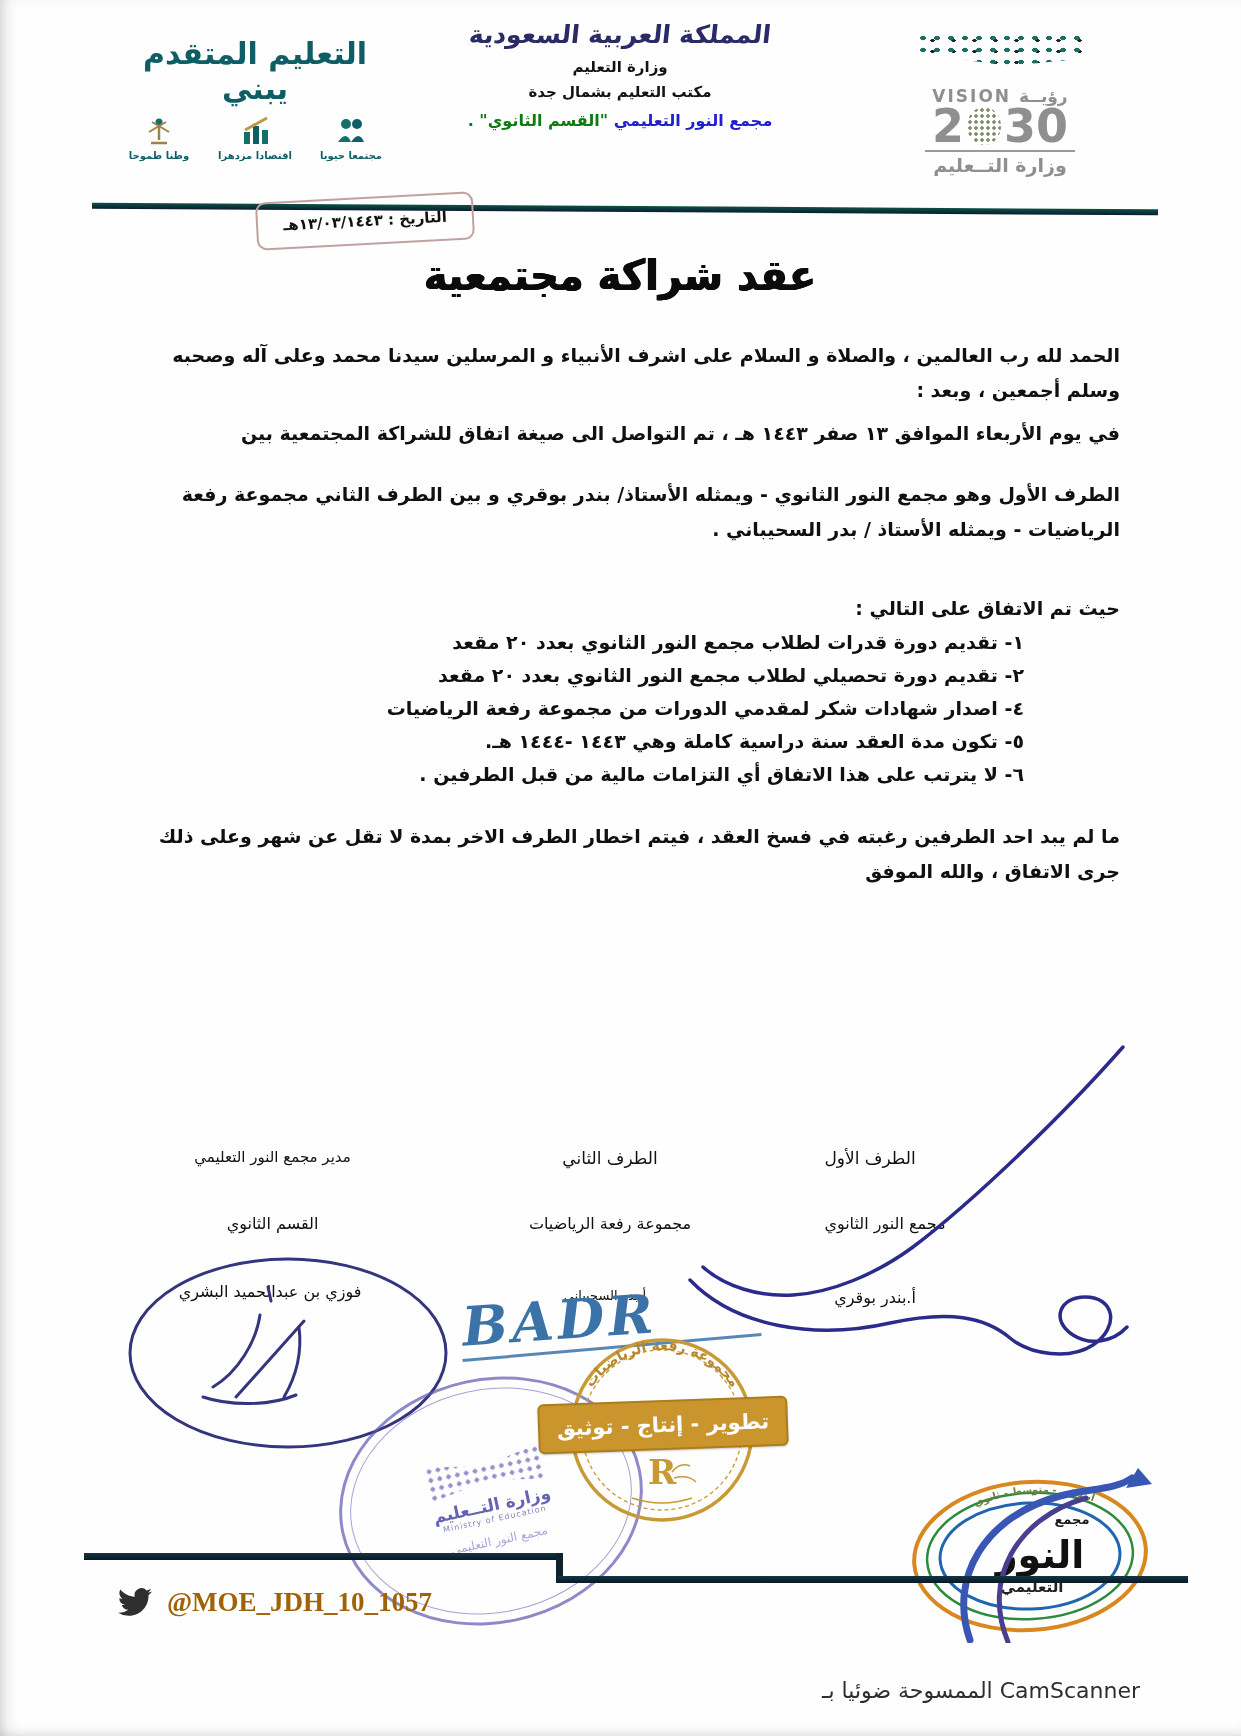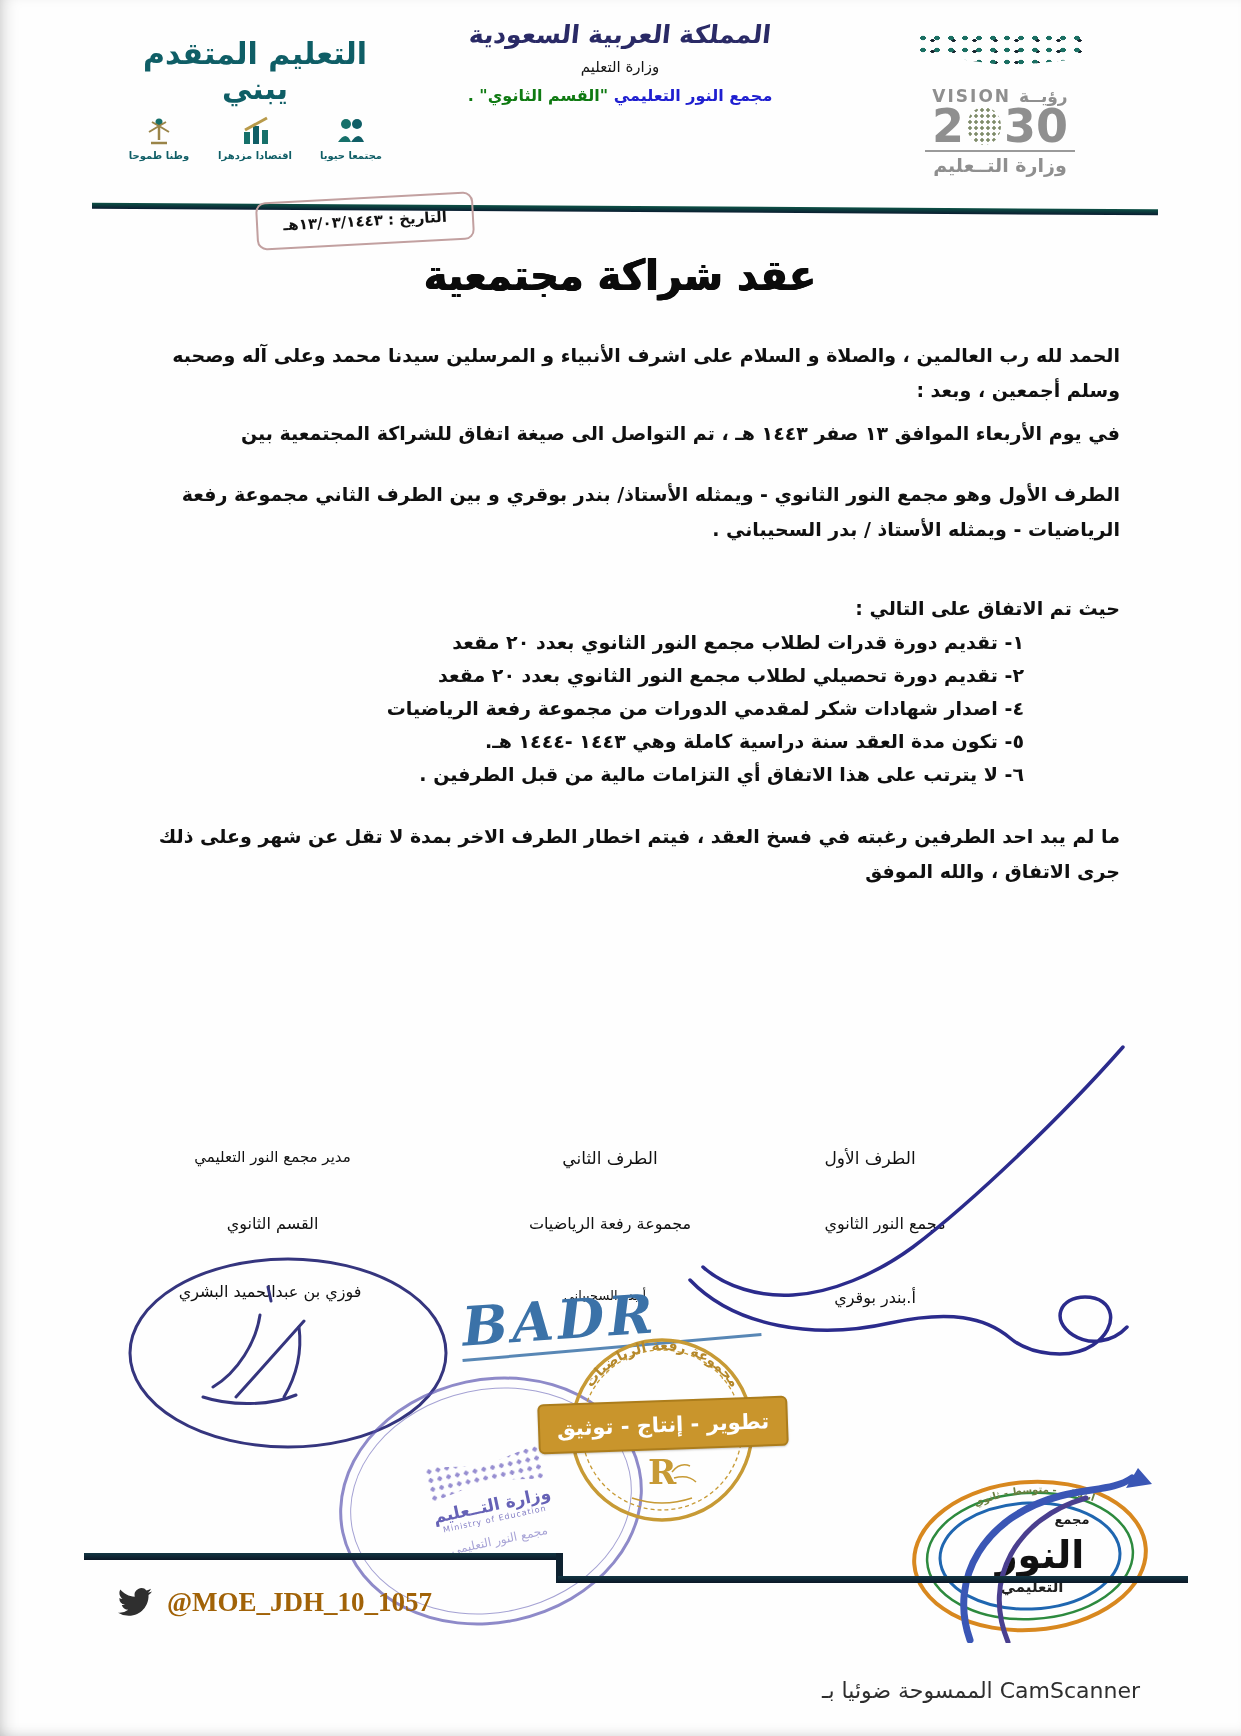--- a/index.html
+++ b/index.html
@@ -9,21 +9,21 @@
   .abs{position:absolute;}
   .ctr{text-align:center;}
   .rtl{direction:rtl;unicode-bidi:embed;}
   
   .hl-title{font-size:30px;font-weight:bold;color:#0f5e66;letter-spacing:-.5px;}
   .hl-icons{display:flex;flex-direction:row-reverse;justify-content:center;gap:26px;margin-top:10px;}
   .hl-item{display:flex;flex-direction:column;align-items:center;width:70px;}
   .hl-label{font-size:10px;font-weight:bold;color:#0f5e66;margin-top:4px;white-space:nowrap;}
   
   .hc-country{font-size:25px;font-weight:bold;color:#2a2a66;transform:skewX(-6deg);}
-  .hc-line{font-size:15px;font-weight:normal;color:#141414;line-height:25px;}
+  .hc-line{font-size:15px;font-weight:bold;color:#141414;line-height:25px;}
   .hc-school{font-size:16px;font-weight:bold;}
   .hc-school .name{color:#1f1fd0;}
   .hc-school .section{color:#0f7a12;}
   
   .vz{color:#8f8f8f;}
   .vz-dots{width:168px;height:34px;margin:0 auto;
      background-image:radial-gradient(#1b6f63 2.6px,transparent 3px),radial-gradient(#16242e 2.1px,transparent 2.6px);
      background-size:14px 12px,21px 11px;background-position:0 0,6px 3px;
      clip-path:polygon(0 0,100% 0,100% 78%,55% 100%,0 62%);}
   .vz-row{font-size:17px;font-weight:bold;letter-spacing:2px;}
@@ -103,20 +103,21 @@
           <path d="M8 27 h16" stroke="#9a8448" stroke-width="2.5"></path>
         </svg>
         <div class="hl-label">وطنا طموحا</div>
       </div>
     </div>
   </div>
 
   <div class="abs ctr rtl" style="left:410px;top:20px;width:420px;">
     <div class="hc-country">المملكة العربية السعودية</div>
     <div class="hc-line" style="margin-top:6px;">وزارة التعليم</div>
+    <div class="hc-line">مكتب التعليم بشمال جدة</div>
     <div class="hc-school" style="margin-top:6px;">
       <span class="name">مجمع النور التعليمي</span>
       <span class="section">"القسم الثانوي" .</span>
     </div>
   </div>
 
   <div class="abs ctr vz" style="left:880px;top:32px;width:240px;">
     <div class="vz-dots"></div>
     <div class="vz-row" style="margin-top:20px;">
       <span>VISION</span>

